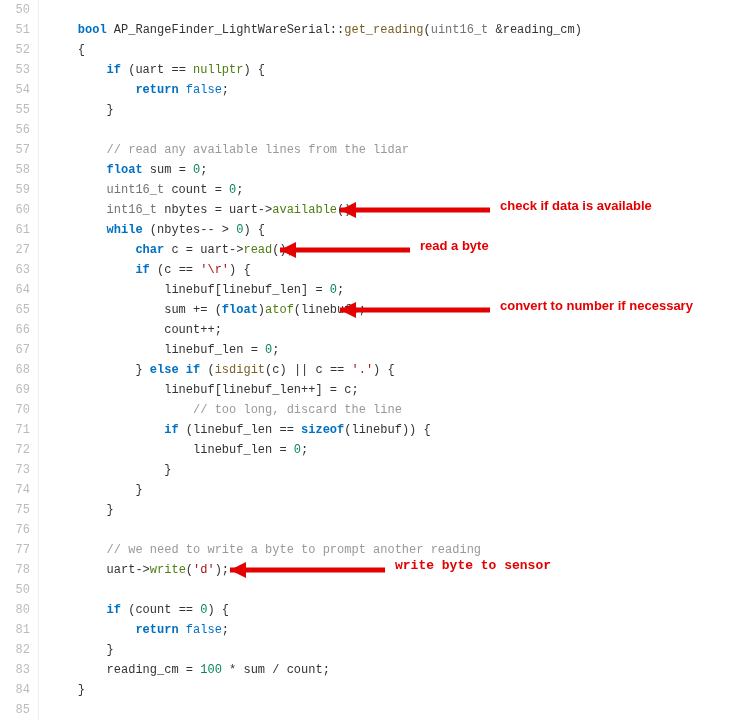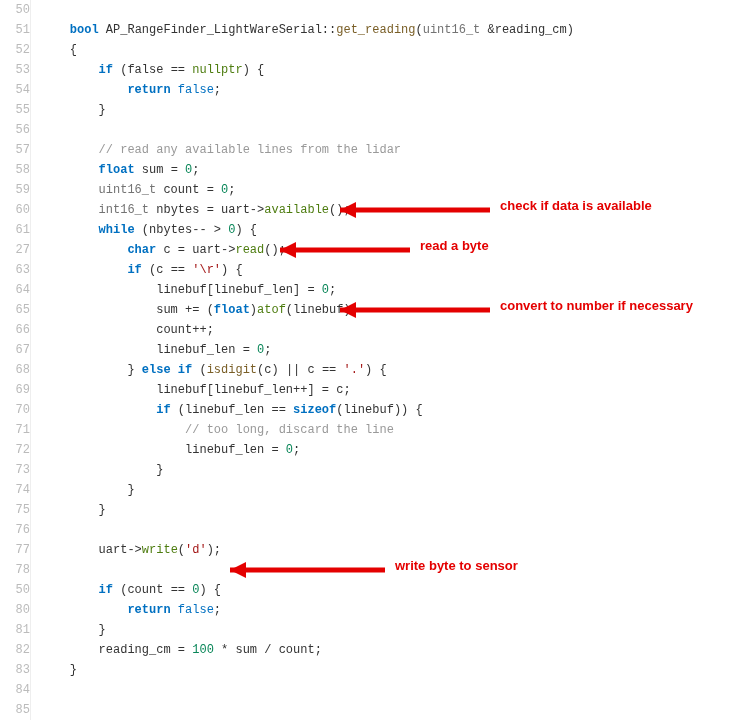--- a/index.html
+++ b/index.html
@@ -14,20 +14,21 @@
     height: 720px;
     overflow: hidden;
   }
   .code-area {
     display: flex;
     flex-direction: row;
   }
   .gutter {
     width: 30px;
     text-align: right;
+    padding-right: 8px;
     border-right: 1px solid #eee;
     color: #bbb;
     user-select: none;
     flex-shrink: 0;
   }
   .gutter div, .lines div.line {
     height: 20px;
     line-height: 20px;
     white-space: pre;
   }
@@ -95,44 +96,45 @@
       <div>81</div>
       <div>82</div>
       <div>83</div>
       <div>84</div>
       <div>85</div>
     </div>
   <div class="lines" id="lines">
       <div class="line"><span>    </span></div>
       <div class="line"><span>    </span><span class="kw">bool</span><span> AP_RangeFinder_LightWareSerial::</span><span class="fn">get_reading</span><span>(</span><span class="type">uint16_t</span><span> &amp;reading_cm)</span></div>
       <div class="line"><span>    </span><span>{</span></div>
-      <div class="line"><span>        </span><span class="kw">if</span><span> (false == </span><span class="pink">nullptr</span><span>) {</span></div>
+      <div class="line"><span>        </span><span class="kw">if</span><span> (uart == </span><span class="pink">nullptr</span><span>) {</span></div>
       <div class="line"><span>            </span><span class="kw">return</span><span> </span><span class="boolv">false</span><span>;</span></div>
       <div class="line"><span>        </span><span>}</span></div>
       <div class="line"></div>
       <div class="line"><span>        </span><span class="comment">// read any available lines from the lidar</span></div>
       <div class="line"><span>        </span><span class="kw">float</span><span> sum = </span><span class="num">0</span><span>;</span></div>
       <div class="line"><span>        </span><span class="type">uint16_t</span><span> count = </span><span class="num">0</span><span>;</span></div>
       <div class="line"><span>        </span><span class="type">int16_t</span><span> nbytes = uart-&gt;</span><span class="pink">available</span><span>();</span></div>
       <div class="line"><span>        </span><span class="kw">while</span><span> (nbytes-- &gt; </span><span class="num">0</span><span>) {</span></div>
       <div class="line"><span>            </span><span class="kw">char</span><span> c = uart-&gt;</span><span class="pink">read</span><span>();</span></div>
       <div class="line"><span>            </span><span class="kw">if</span><span> (c == </span><span class="str">'\r'</span><span>) {</span></div>
       <div class="line"><span>                </span><span>linebuf[linebuf_len] = </span><span class="num">0</span><span>;</span></div>
       <div class="line"><span>                </span><span>sum += (</span><span class="kw">float</span><span>)</span><span class="pink">atof</span><span>(linebuf);</span></div>
       <div class="line"><span>                </span><span>count++;</span></div>
       <div class="line"><span>                </span><span>linebuf_len = </span><span class="num">0</span><span>;</span></div>
       <div class="line"><span>            </span><span>} </span><span class="kw">else</span><span> </span><span class="kw">if</span><span> (</span><span class="fn">isdigit</span><span>(c) || c == </span><span class="str">'.'</span><span>) {</span></div>
       <div class="line"><span>                </span><span>linebuf[linebuf_len++] = c;</span></div>
+      <div class="line"><span>                    </span><span class="comment">// too long, discard the line</span></div>
       <div class="line"><span>                </span><span class="kw">if</span><span> (linebuf_len == </span><span class="kw">sizeof</span><span>(linebuf)) {</span></div>
-      <div class="line"><span>                    </span><span class="comment">// too long, discard the line</span></div>
       <div class="line"><span>                    </span><span>linebuf_len = </span><span class="num">0</span><span>;</span></div>
       <div class="line"><span>                </span><span>}</span></div>
       <div class="line"><span>            </span><span>}</span></div>
       <div class="line"><span>        </span><span>}</span></div>
       <div class="line"></div>
+      <div class="line"><span>        </span><span class="comment">// we need to write a byte to prompt another reading</span></div>
       <div class="line"><span>        </span><span>uart-&gt;</span><span class="pink">write</span><span>(</span><span class="str">'d'</span><span>);</span></div>
       <div class="line"></div>
       <div class="line"><span>        </span><span class="kw">if</span><span> (count == </span><span class="num">0</span><span>) {</span></div>
       <div class="line"><span>            </span><span class="kw">return</span><span> </span><span class="boolv">false</span><span>;</span></div>
       <div class="line"><span>        </span><span>}</span></div>
       <div class="line"><span>        </span><span>reading_cm = </span><span class="num">100</span><span> * sum / count;</span></div>
       <div class="line"><span>    </span><span>}</span></div>
     </div>
 </div>
 
@@ -145,18 +147,18 @@
     <div class="ann" style="left: 420px; top: 238px;">read a byte</div>
     <svg class="arrow" width="747" height="720" style="left: 0px; top: 0px;">
       <line x1="410" y1="250" x2="280" y2="250" stroke="#e40000" stroke-width="5"></line>
       <polygon points="280,250 296,242 296,258" fill="#e40000"></polygon>
     </svg>
     <div class="ann" style="left: 500px; top: 298px;">convert to number if necessary</div>
     <svg class="arrow" width="747" height="720" style="left: 0px; top: 0px;">
       <line x1="490" y1="310" x2="340" y2="310" stroke="#e40000" stroke-width="5"></line>
       <polygon points="340,310 356,302 356,318" fill="#e40000"></polygon>
     </svg>
-    <div class="ann" style="left: 395px; top: 558px;">write byte to sensor</div>
+    <div class="ann" style="left: 395px; top: 558px; font-family: Liberation Mono, monospace;">write byte to sensor</div>
     <svg class="arrow" width="747" height="720" style="left: 0px; top: 0px;">
       <line x1="385" y1="570" x2="230" y2="570" stroke="#e40000" stroke-width="5"></line>
       <polygon points="230,570 246,562 246,578" fill="#e40000"></polygon>
     </svg>
   </div>
 
 </body></html>

